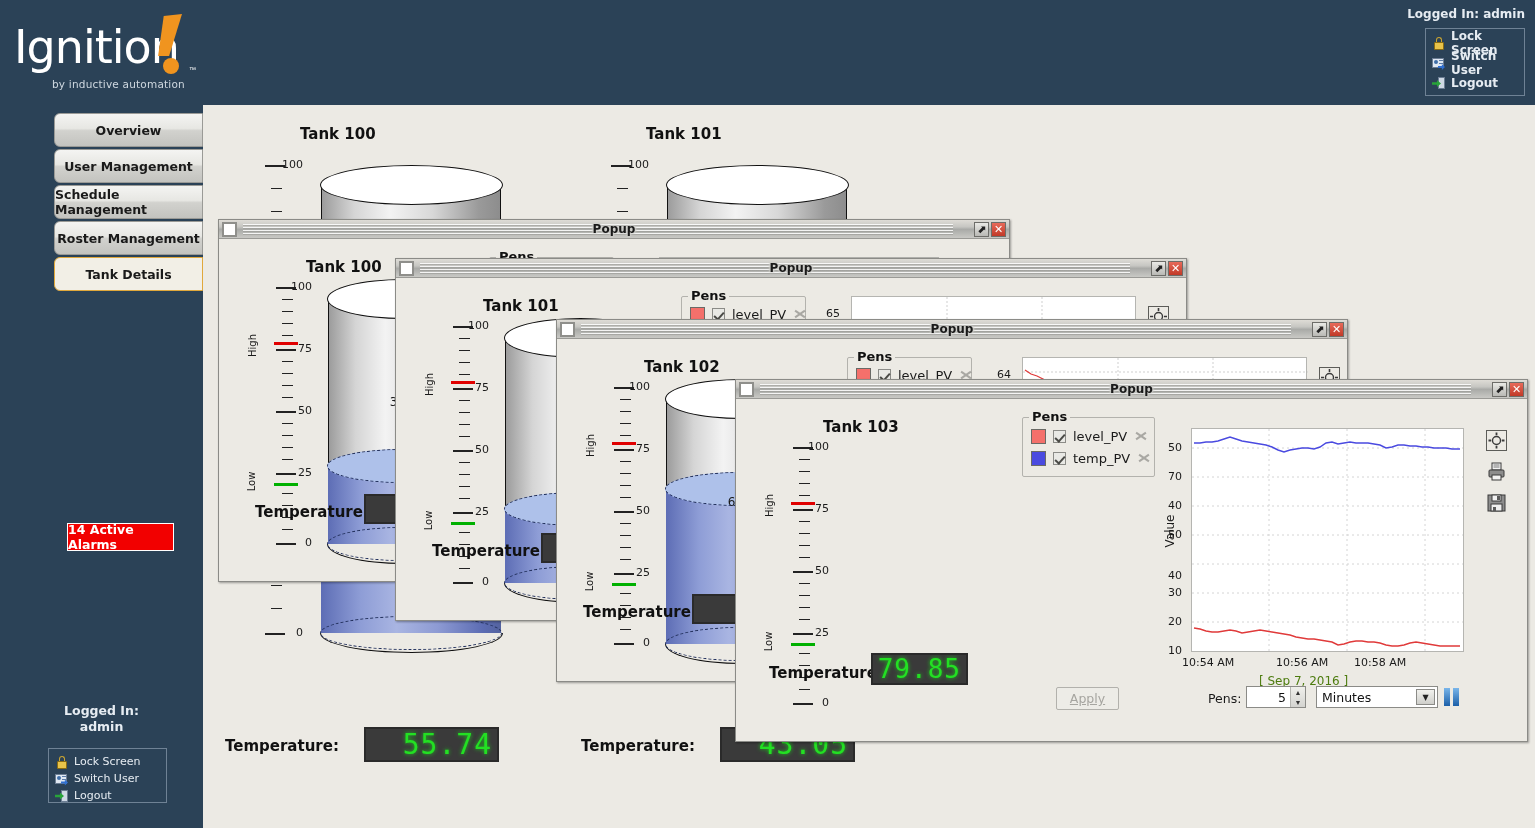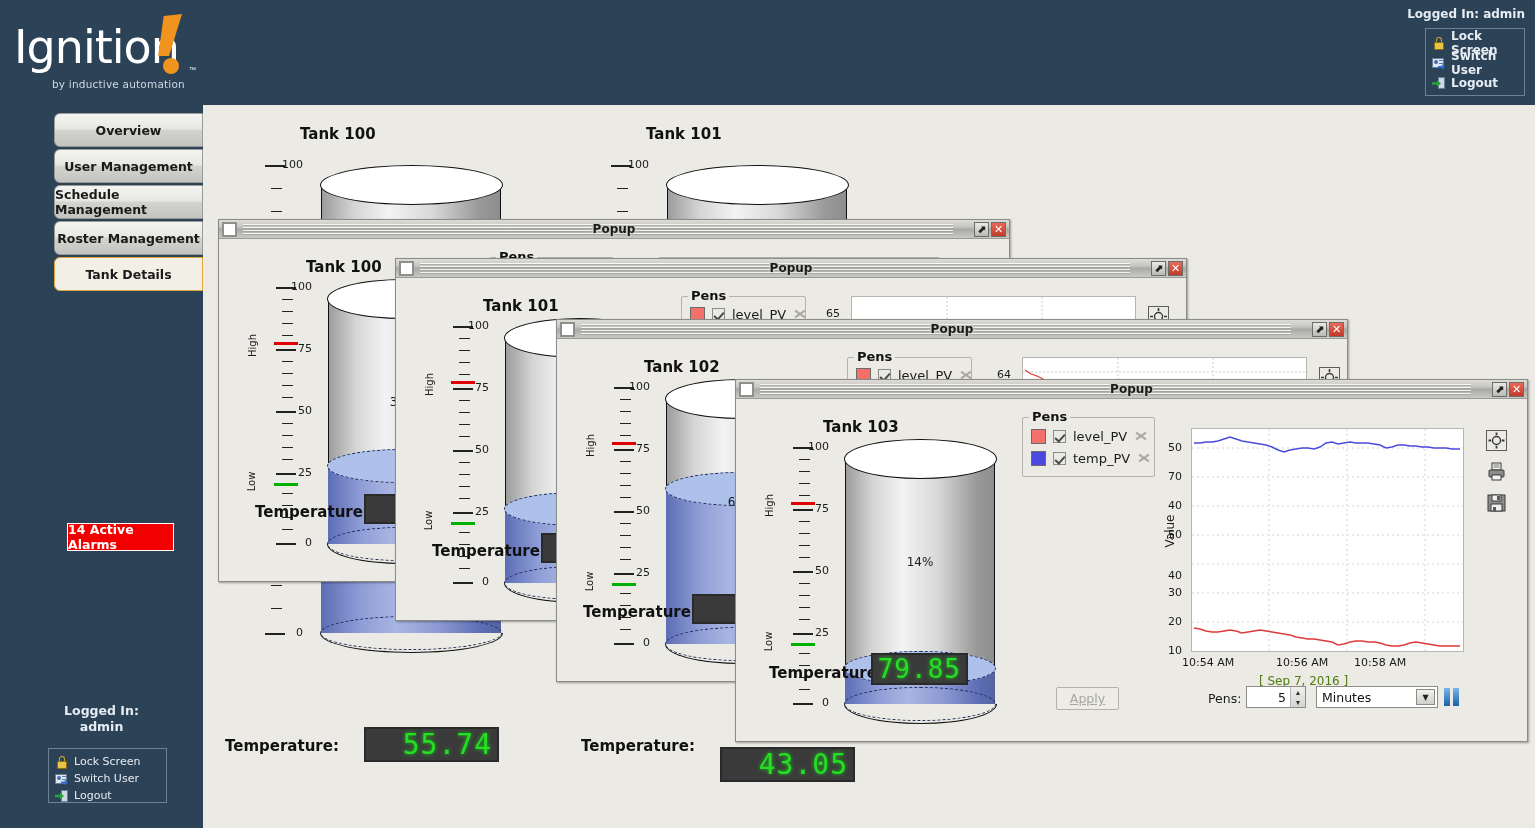--- a/index.html
+++ b/index.html
@@ -470,21 +470,21 @@
         <div class="shell"></div>
         <div class="botline"></div>
         <div class="liquid" style="height:125px;">
           <div class="liq-bot"></div>
           <div class="liq-top"></div>
         </div>
         <div class="topcap"></div>
       </div>
     </div>
     <div class="temp-label" style="left:378px; top:632px;">Temperature:</div>
-    <div class="lcd" style="left:517px; top:622px; width:135px; height:35px; font-size:28px;margin-top:20px;">43.05</div>
+    <div class="lcd" style="left:517px; top:622px; width:135px; height:35px; font-size:28px;">43.05</div>
   </div>
 
   <div class="win" style="left:218px; top:219px; width:792px; height:363px;">
     <div class="win-title">
       <div class="striping"></div>
       <div class="win-icon"></div>
       <div class="win-caption">Popup</div>
       <div class="win-btns">
         <div class="wbtn max">⬈</div>
         <div class="wbtn close">✕</div>
@@ -767,30 +767,20 @@
           <div class="maj" style="top:186px;"></div>
           <div class="lo" style="top:196px;"></div>
           <div class="vlabel" style="left:-12px;top:189px;">Low</div>
           <div class="min" style="top:206px;"></div>
             <div class="min" style="top:218px;"></div>
           <div class="min" style="top:230px;"></div>
             <div class="min" style="top:242px;"></div>
           <div class="lab" style="top:249px;left:0;width:58px;">0</div>
           <div class="maj" style="top:256px;"></div>
         </div>
-        <div class="cyl" style="left:74px; top:12px; width:150px; height:245px;">
-          <div class="shell"></div>
-          <div class="botline"></div>
-          <div class="liquid" style="height:36px;">
-              <div class="liq-bot"></div>
-              <div class="liq-top"></div>
-            </div>
-          <div class="topcap"></div>
-          <div class="pct" style="top:96px;">14%</div>
-        </div>
       </div>
 
       <div class="temp-label" style="left:33px; top:265px;">Temperature:</div>
       <div class="lcd" style="left:135px; top:254px; width:97px; height:32px; font-size:26px;">79.85</div>
 
       <div class="pens" style="left:286px; top:18px; width:133px; height:60px;">
         <div class="pens-legend">Pens</div>
         <div class="pen-row" style="margin-top:7px;">
           <div class="pen-swatch" style="background:#f4706b;"></div>
           <div class="pen-check"></div>

